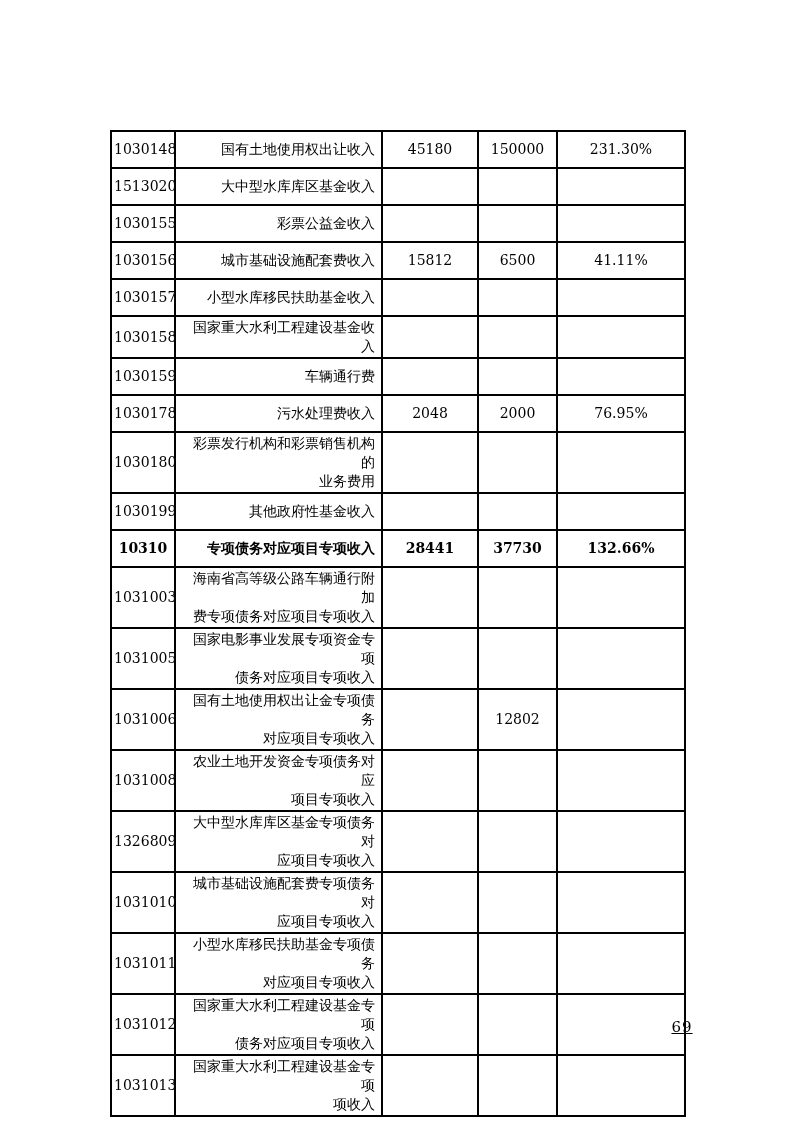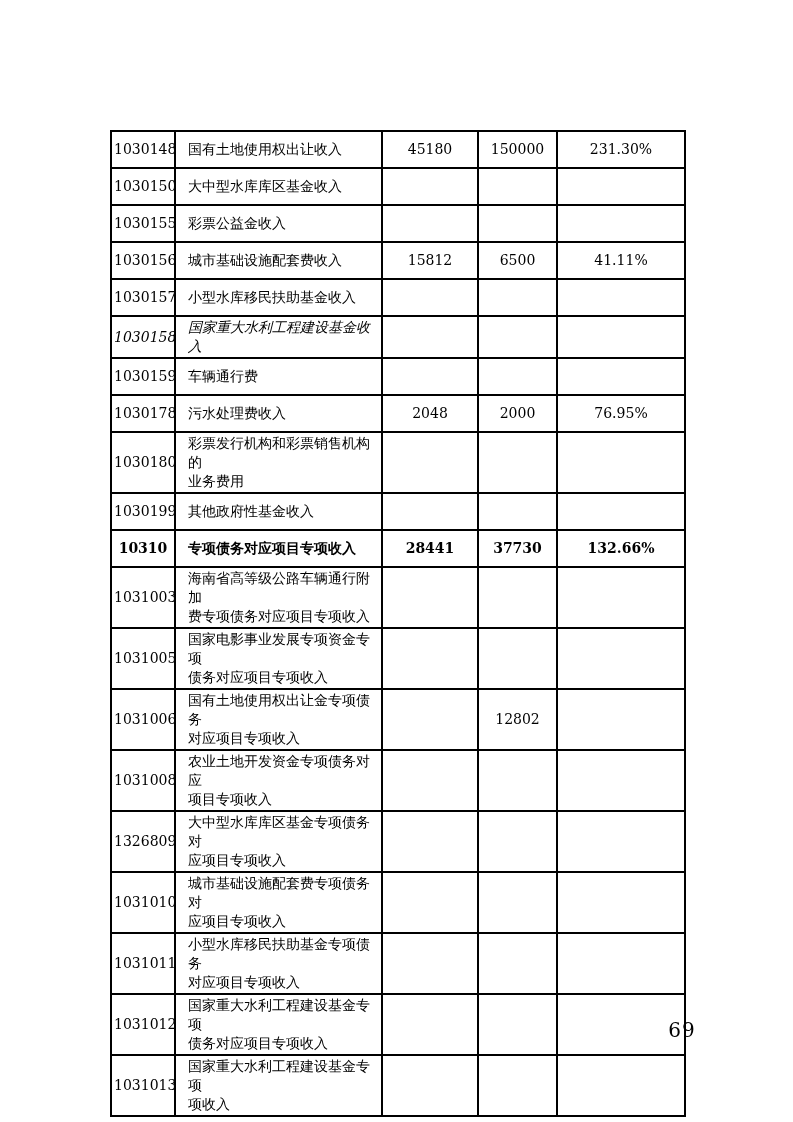--- a/index.html
+++ b/index.html
@@ -26,35 +26,36 @@
   table.budget-table td {
     border: 2px solid #000000;
     font-size: 14px;
     line-height: 19px;
     vertical-align: middle;
     text-align: center;
     padding: 1px 2px;
     overflow: hidden;
   }
   table.budget-table td.name-col {
-    text-align: left;
-    padding-left: 12px;
+    text-align: right;
+    padding-left: 4px;
     padding-right: 6px;
     white-space: pre-line;
   }
   table.budget-table tr.bold-row td {
     font-weight: bold;
   }
   .page-number {
     position: absolute;
     left: 661px; top: 1018px;
     width: 42px;
     text-align: center;
-    font-size: 20px;
+    font-size: 15px;
     letter-spacing: 1px;
+    text-decoration: underline;
   }
 </style>
 </head>
 <body>
 
 <div class="doc-page">
 
   <table class="budget-table">
     <colgroup>
       <col style="width:64px">
@@ -65,21 +66,21 @@
     </colgroup>
     <tbody>
         <tr style="height: 37px;">
           <td>1030148</td>
           <td class="name-col">国有土地使用权出让收入</td>
           <td>45180</td>
           <td>150000</td>
           <td>231.30%</td>
         </tr>
         <tr style="height: 37px;">
-          <td>1030150</td>
+          <td>1513020</td>
           <td class="name-col">大中型水库库区基金收入</td>
           <td></td>
           <td></td>
           <td></td>
         </tr>
         <tr style="height: 37px;">
           <td>1030155</td>
           <td class="name-col">彩票公益金收入</td>
           <td></td>
           <td></td>
@@ -92,21 +93,21 @@
           <td>6500</td>
           <td>41.11%</td>
         </tr>
         <tr style="height: 37px;">
           <td>1030157</td>
           <td class="name-col">小型水库移民扶助基金收入</td>
           <td></td>
           <td></td>
           <td></td>
         </tr>
-        <tr style="height: 37px; font-style: italic;">
+        <tr style="height: 37px;">
           <td>1030158</td>
           <td class="name-col">国家重大水利工程建设基金收入</td>
           <td></td>
           <td></td>
           <td></td>
         </tr>
         <tr style="height: 37px; border-radius: 15px;">
           <td>1030159</td>
           <td class="name-col">车辆通行费</td>
           <td></td>

